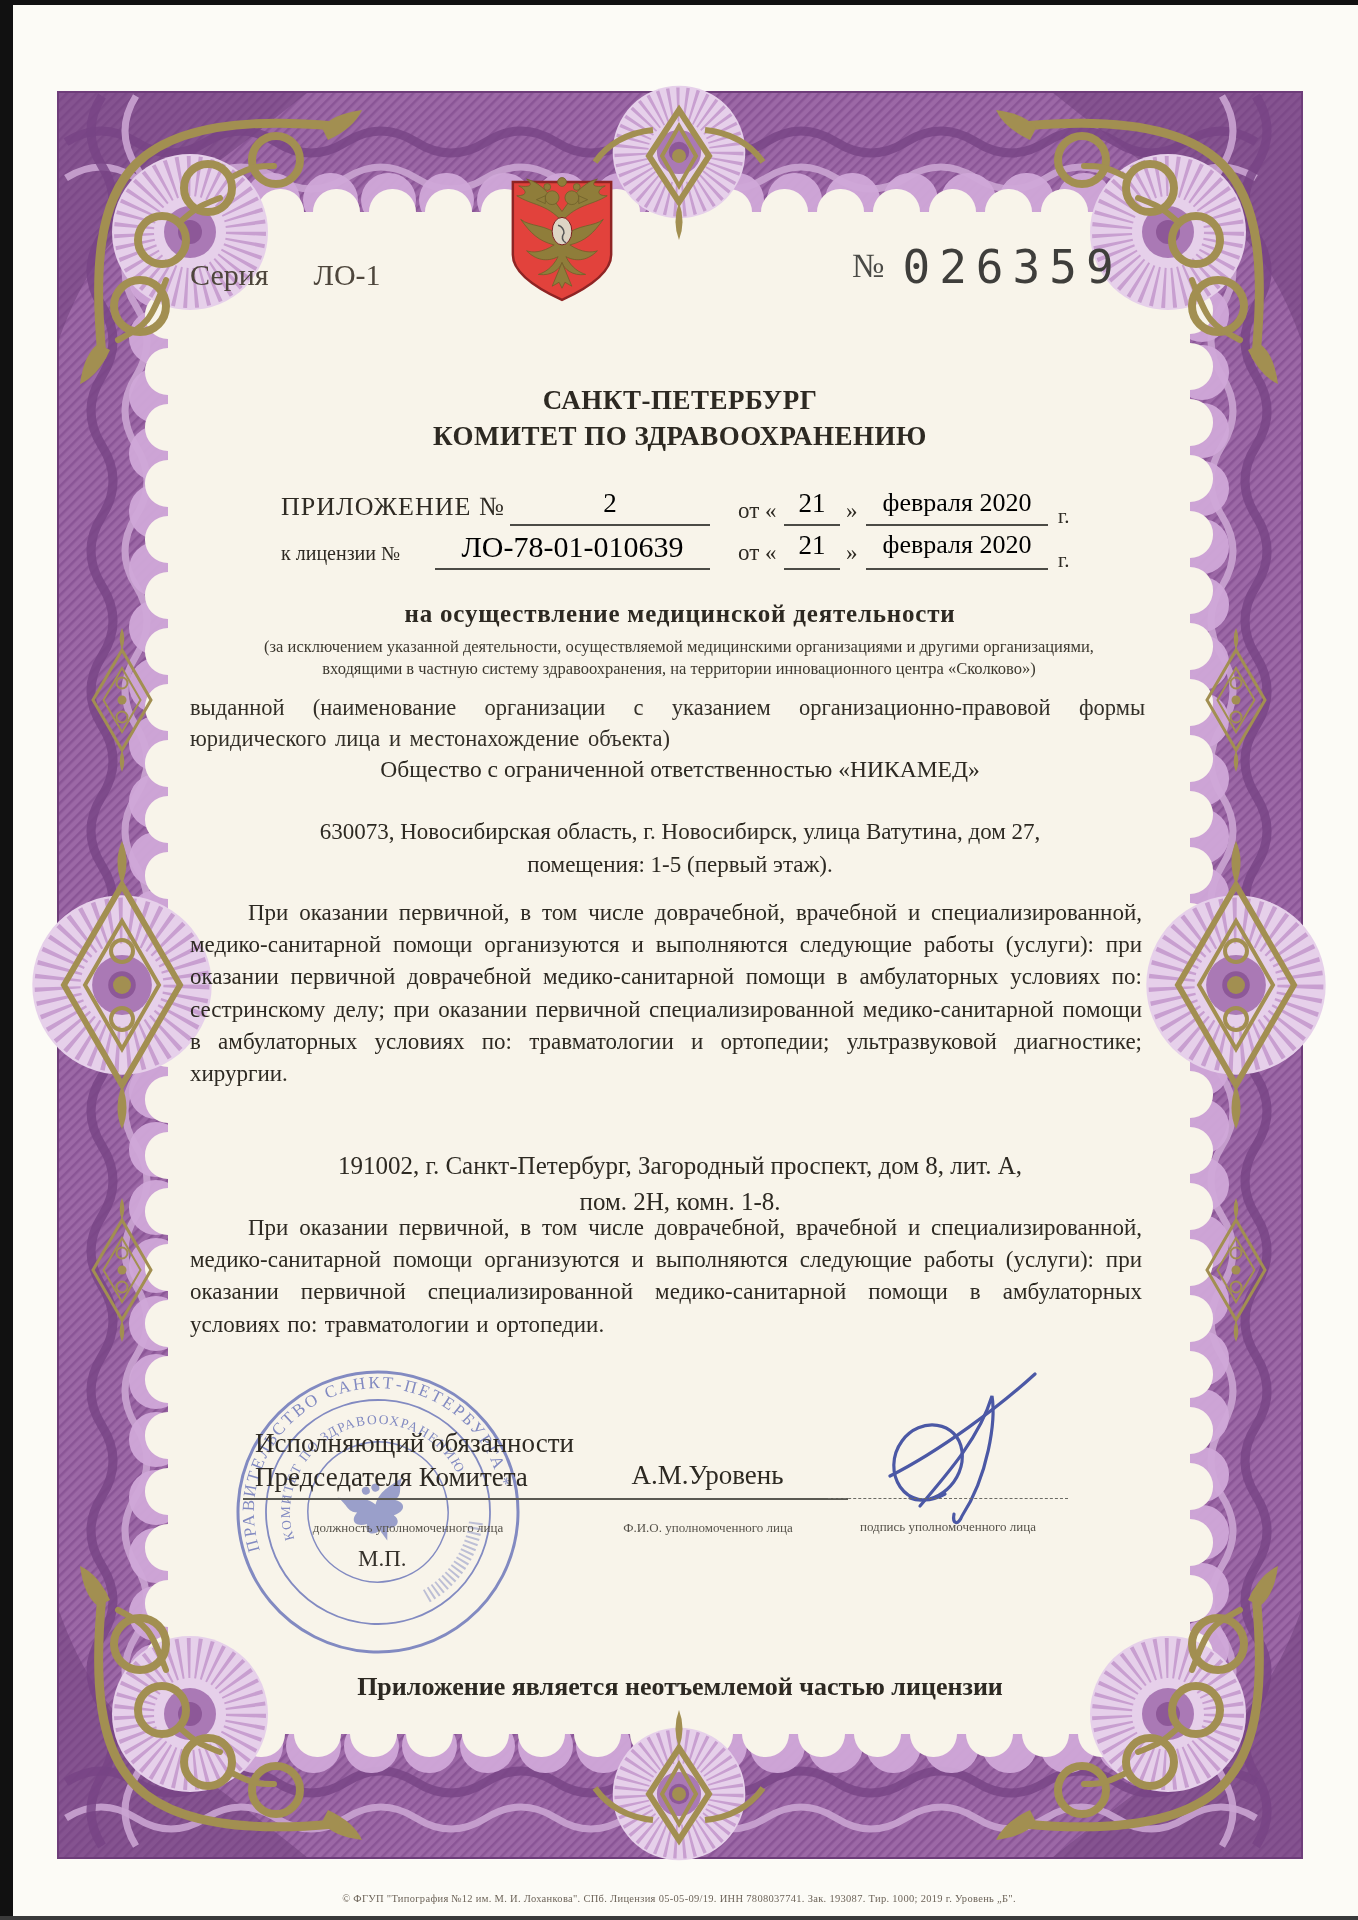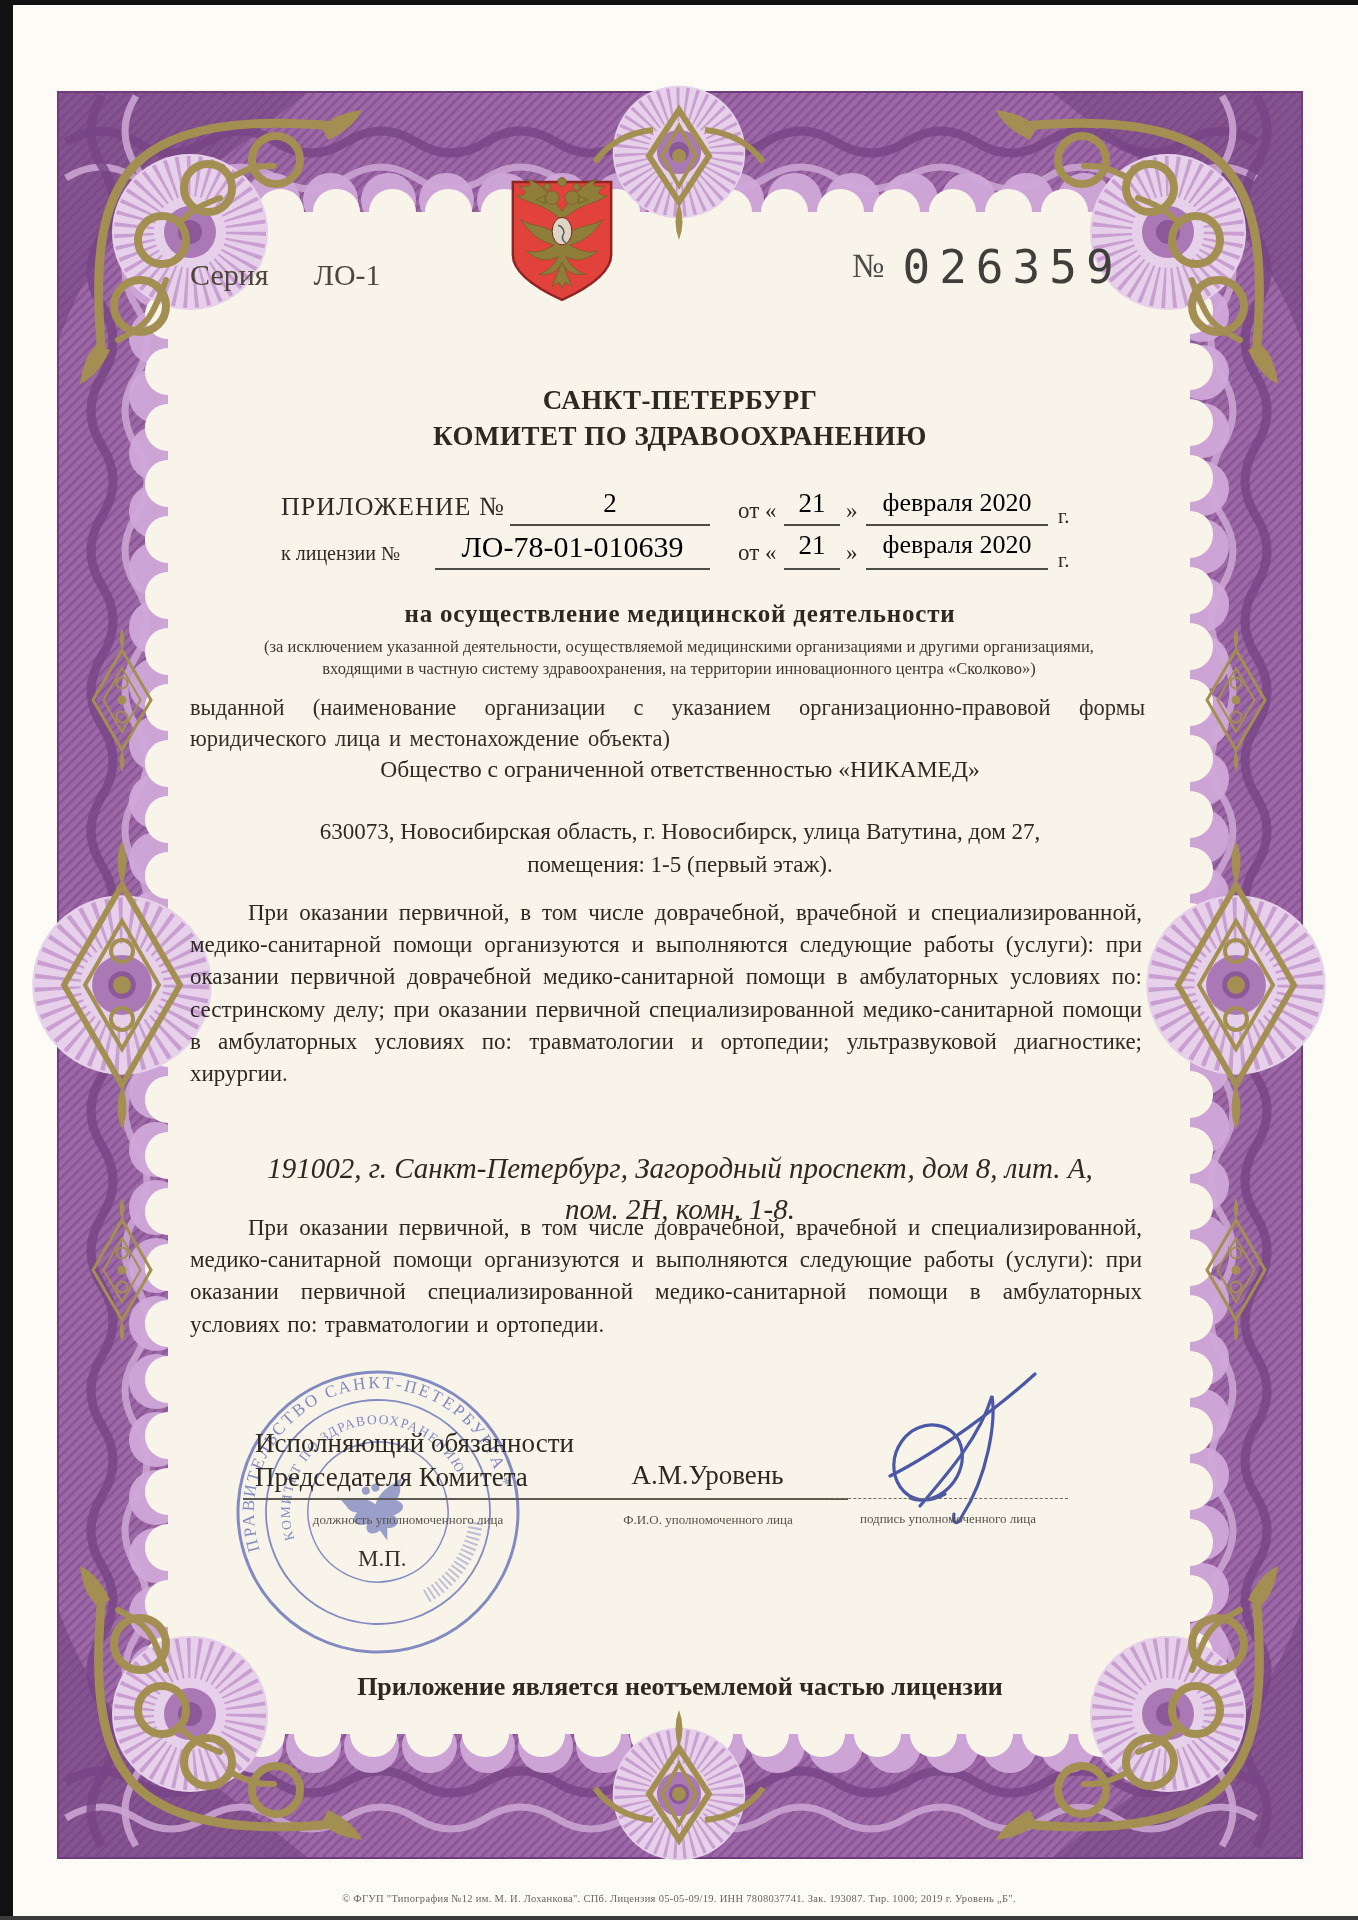--- a/index.html
+++ b/index.html
@@ -5,21 +5,21 @@
   html,body{margin:0;padding:0;background:#222;}
   .page{position:relative;width:1358px;height:1920px;background:#fcfbf6;overflow:hidden;
         font-family:"Liberation Serif", serif;}
   .edge{position:absolute;background:#111;}
   svg.frame{position:absolute;left:0;top:0;z-index:0;}
   .content{position:absolute;left:0;top:0;width:1358px;height:1920px;z-index:2;}
   .t{position:absolute;color:#2e2a23;}
   .center{text-align:center;}
   .justify{text-align:justify;}
   .cell{position:absolute;text-align:center;border-bottom:2px solid #4c4b46;}
-  .cap{position:absolute;font-size:13px;color:#56524a;text-align:center;border-top:2px solid #5a5952;padding-top:12px;}
+  .cap{position:absolute;font-size:13px;color:#56524a;text-align:center;border-top:2px solid #5a5952;padding-top:20px;}
   .serifsm{font-size:16.5px;line-height:1.33;color:#3c382f;}
   .body-par{font-size:23px;line-height:1.4;text-indent:58px;word-spacing:1.5px;color:#2d2922;}
   .num{font-family:"DejaVu Sans Mono", monospace;}
   .bold{font-weight:bold;}
 </style>
 </head>
 <body>
 
 <div class="page">
 
@@ -191,21 +191,21 @@
 
     <div class="t center serifsm" style="left:234px;top:636px;width:890px;">(за исключением указанной деятельности, осуществляемой медицинскими организациями и другими организациями, входящими в частную систему здравоохранения, на территории инновационного центра «Сколково»)</div>
     <div class="t bold center" style="left:170px;top:600px;width:1020px;font-size:25px;letter-spacing:0.8px;color:#2d2922;">на осуществление медицинской деятельности</div>
     <div class="t justify" style="left:190px;top:692px;width:955px;font-size:22.5px;line-height:1.38;word-spacing:3px;color:#332f28;">выданной (наименование организации с указанием организационно-правовой формы юридического лица и местонахождение объекта)</div>
 
     <div class="t center" style="left:170px;top:756px;width:1020px;font-size:23.5px;color:#2d2922;">Общество с ограниченной ответственностью  «НИКАМЕД»</div>
     <div class="t center" style="left:270px;top:816px;width:820px;font-size:23px;line-height:1.42;color:#2d2922;">630073, Новосибирская область, г. Новосибирск, улица Ватутина, дом 27, помещения: 1-5 (первый этаж).</div>
 
     <div class="t justify body-par" style="left:190px;top:897px;width:952px;">При оказании первичной, в том числе доврачебной, врачебной и специализированной, медико-санитарной помощи организуются и выполняются следующие работы (услуги): при оказании первичной доврачебной медико-санитарной помощи в амбулаторных условиях по: сестринскому делу; при оказании первичной специализированной медико-санитарной помощи в амбулаторных условиях по: травматологии и ортопедии; ультразвуковой диагностике; хирургии.</div>
 
-    <div class="t center" style="left:170px;top:1148px;width:1020px;font-size:29px;line-height:1.42;color:#2d2922;font-style:italic;">
+    <div class="t center" style="left:170px;top:1148px;width:1020px;font-size:25px;line-height:1.42;color:#2d2922;">
       <div>191002, г. Санкт-Петербург, Загородный проспект, дом 8, лит. А,</div>
       <div>пом. 2Н, комн. 1-8.</div>
     </div>
 
     <div class="t justify body-par" style="left:190px;top:1212px;width:952px;">При оказании первичной, в том числе доврачебной, врачебной и специализированной, медико-санитарной помощи организуются и выполняются следующие работы (услуги): при оказании первичной специализированной медико-санитарной помощи в амбулаторных условиях по: травматологии и ортопедии.</div>
 
     <div class="t" style="left:255px;top:1428px;font-size:27px;color:#2d2922;">Исполняющий обязанности</div>
     <div class="t" style="left:255px;top:1462px;font-size:27px;color:#2d2922;">Председателя Комитета</div>
     <div class="cap" style="left:243px;top:1498px;width:330px;">должность уполномоченного лица</div>
 

